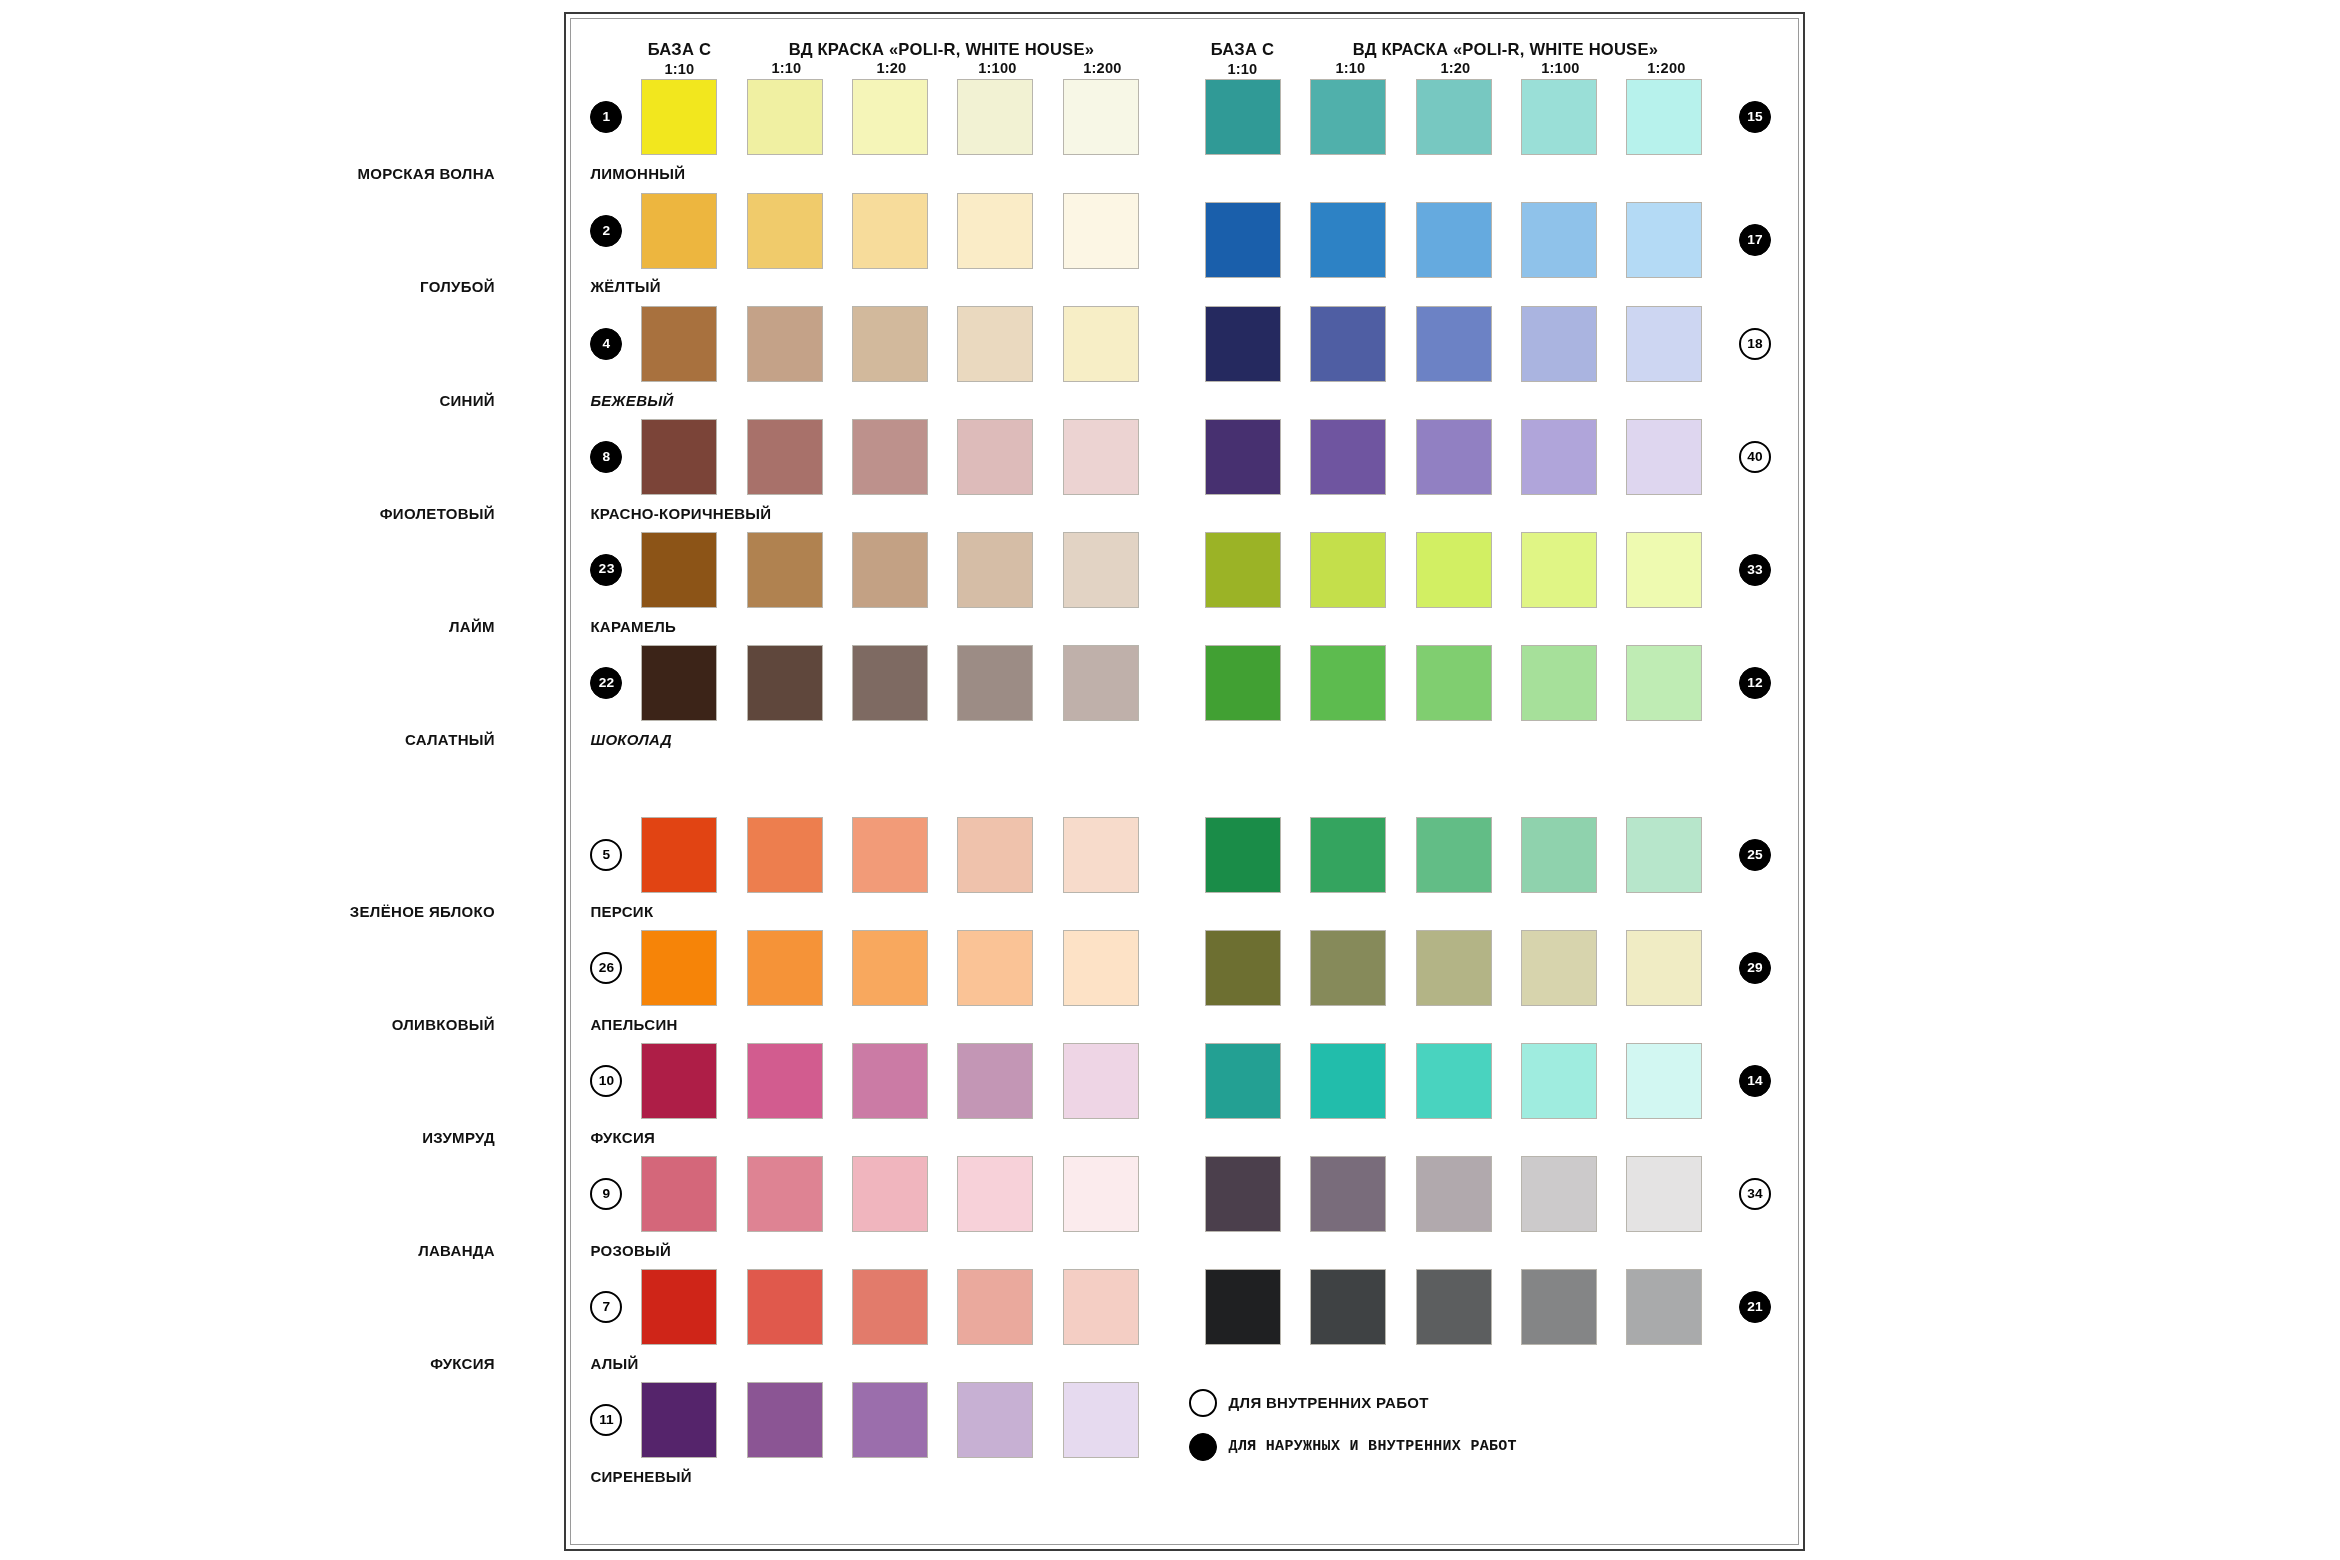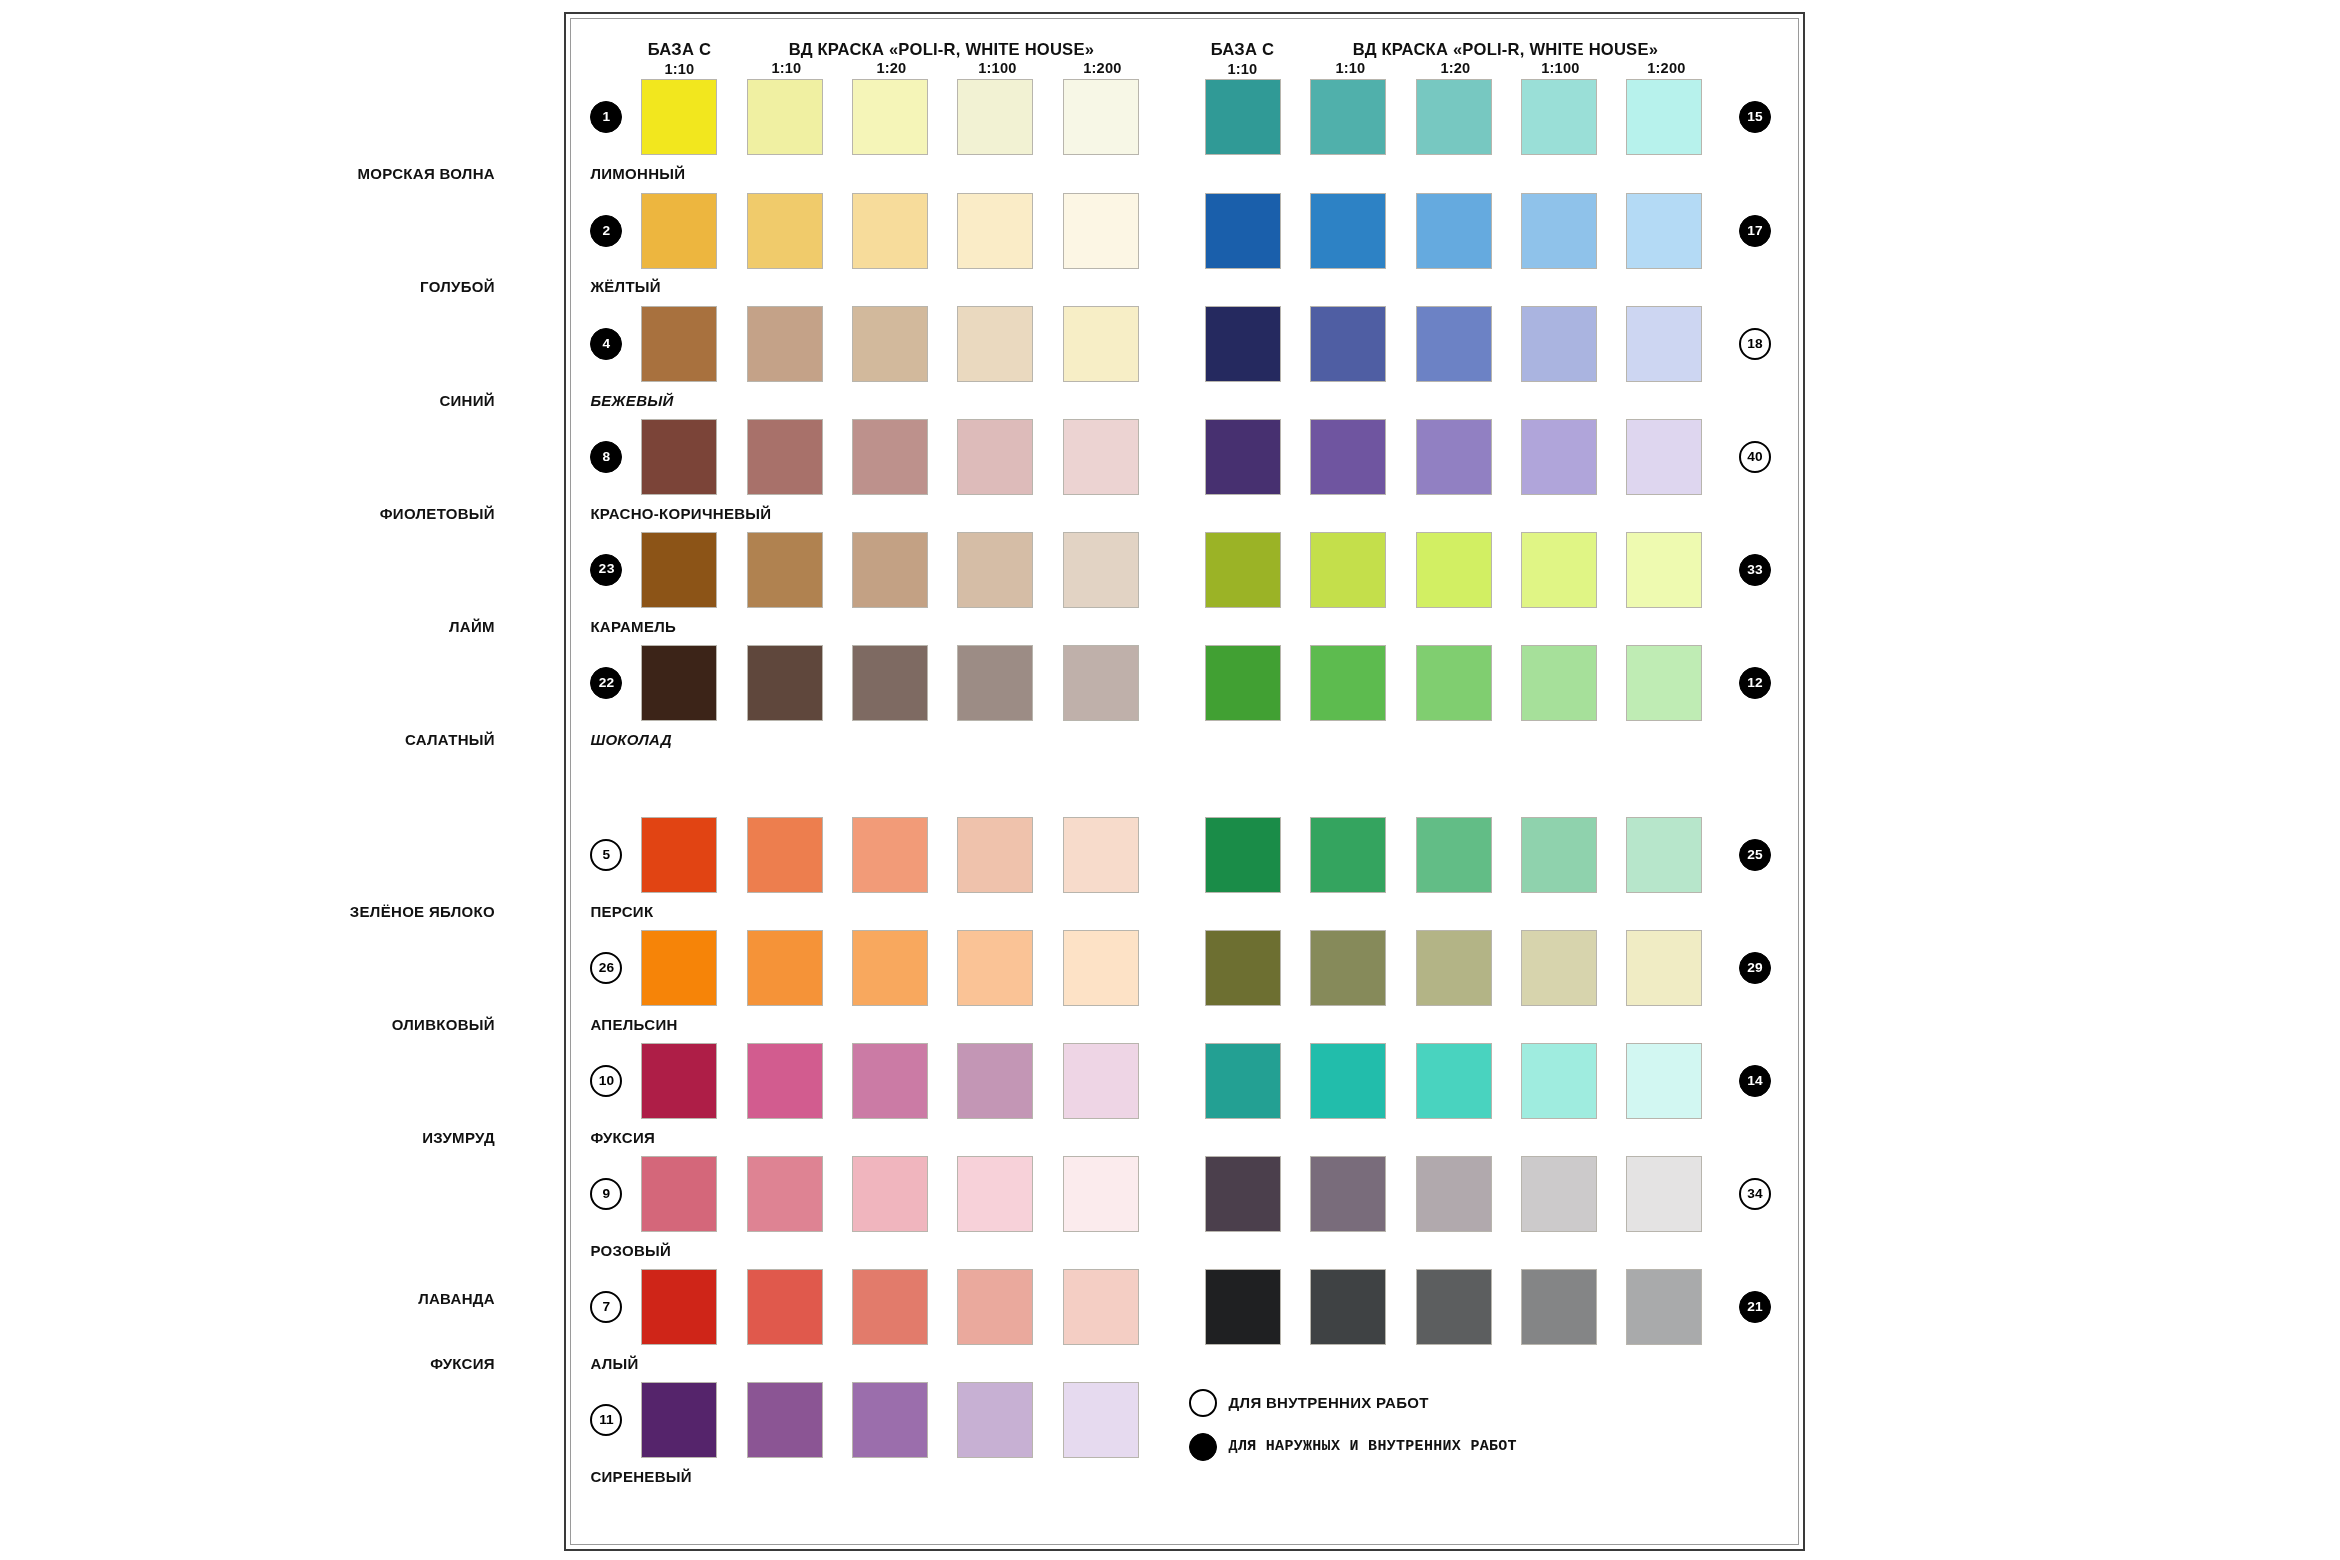--- a/index.html
+++ b/index.html
@@ -235,21 +235,21 @@
         <div class="rowlabel r" style="top: 146px; right: 76px;">МОРСКАЯ ВОЛНА</div>
         <div class="row" style="left: 0px; top: 60px; width: 1229px;">
           <div class="swatch" style="left: 634px; background: rgb(48, 154, 150);"></div>
           <div class="swatch" style="left: 739px; background: rgb(80, 176, 171);"></div>
           <div class="swatch" style="left: 845px; background: rgb(119, 200, 193);"></div>
           <div class="swatch" style="left: 950px; background: rgb(154, 223, 215);"></div>
           <div class="swatch" style="left: 1055px; background: rgb(183, 242, 236);"></div>
           <div class="badge filled" style="left: 1168px;">15</div>
         </div>
         <div class="rowlabel r" style="top: 259px; right: 76px;">ГОЛУБОЙ</div>
-        <div class="row" style="left: 0px; top: 174px; width: 1229px;">
+        <div class="row" style="left: 0px; top: 183px; width: 1229px;">
           <div class="swatch" style="left: 634px; background: rgb(26, 95, 171);"></div>
           <div class="swatch" style="left: 739px; background: rgb(45, 130, 197);"></div>
           <div class="swatch" style="left: 845px; background: rgb(101, 170, 223);"></div>
           <div class="swatch" style="left: 950px; background: rgb(143, 194, 234);"></div>
           <div class="swatch" style="left: 1055px; background: rgb(180, 218, 245);"></div>
           <div class="badge filled" style="left: 1168px;">17</div>
         </div>
         <div class="rowlabel r" style="top: 373px; right: 76px;">СИНИЙ</div>
         <div class="row" style="left: 0px; top: 287px; width: 1229px;">
           <div class="swatch" style="left: 634px; background: rgb(37, 41, 95);"></div>
@@ -308,21 +308,21 @@
         </div>
         <div class="rowlabel r" style="top: 1110px; right: 76px;">ИЗУМРУД</div>
         <div class="row" style="left: 0px; top: 1024px; width: 1229px;">
           <div class="swatch" style="left: 634px; background: rgb(35, 160, 147);"></div>
           <div class="swatch" style="left: 739px; background: rgb(34, 189, 171);"></div>
           <div class="swatch" style="left: 845px; background: rgb(73, 211, 191);"></div>
           <div class="swatch" style="left: 950px; background: rgb(159, 236, 223);"></div>
           <div class="swatch" style="left: 1055px; background: rgb(210, 247, 242);"></div>
           <div class="badge filled" style="left: 1168px;">14</div>
         </div>
-        <div class="rowlabel r" style="top: 1223px; right: 76px; margin-top: 48px;">ЛАВАНДА</div>
+        <div class="rowlabel r" style="top: 1223px; right: 76px;">ЛАВАНДА</div>
         <div class="row" style="left: 0px; top: 1137px; width: 1229px;">
           <div class="swatch" style="left: 634px; background: rgb(75, 63, 76);"></div>
           <div class="swatch" style="left: 739px; background: rgb(121, 108, 123);"></div>
           <div class="swatch" style="left: 845px; background: rgb(177, 169, 173);"></div>
           <div class="swatch" style="left: 950px; background: rgb(204, 202, 203);"></div>
           <div class="swatch" style="left: 1055px; background: rgb(228, 227, 227);"></div>
           <div class="badge outline" style="left: 1168px;">34</div>
         </div>
         <div class="rowlabel r" style="top: 1336px; right: 76px;">ФУКСИЯ</div>
         <div class="row" style="left: 0px; top: 1250px; width: 1229px;">

